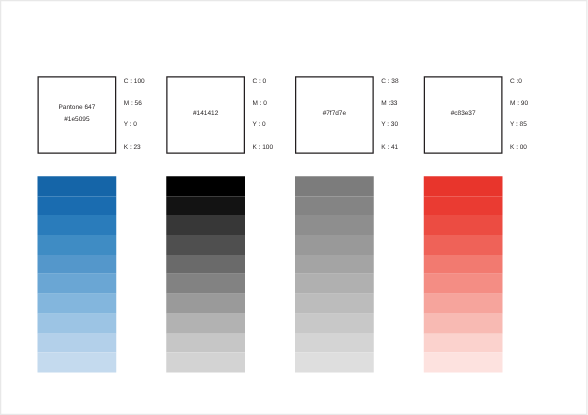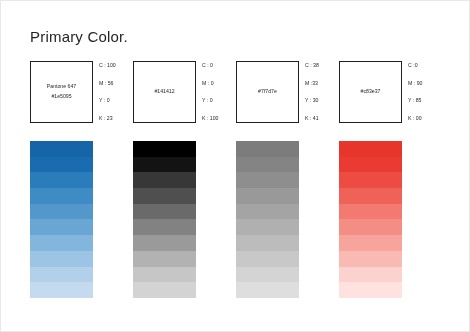--- a/index.html
+++ b/index.html
@@ -110,21 +110,20 @@
     box-sizing: border-box;
     border: 1px solid #e8e8e8;
     pointer-events: none;
   }
 </style>
 </head>
 <body>
 
 <div class="page">
 
-  <div class="title">Primary Color.</div>
 
   <div class="swatch-row">
 
     <div class="col">
       <div class="col-inner">
         <div class="chip-box">
           <div class="chip-name">Pantone 647</div>
           <div class="chip-hex">#1e5095</div>
         </div>
         <div class="cmyk">

